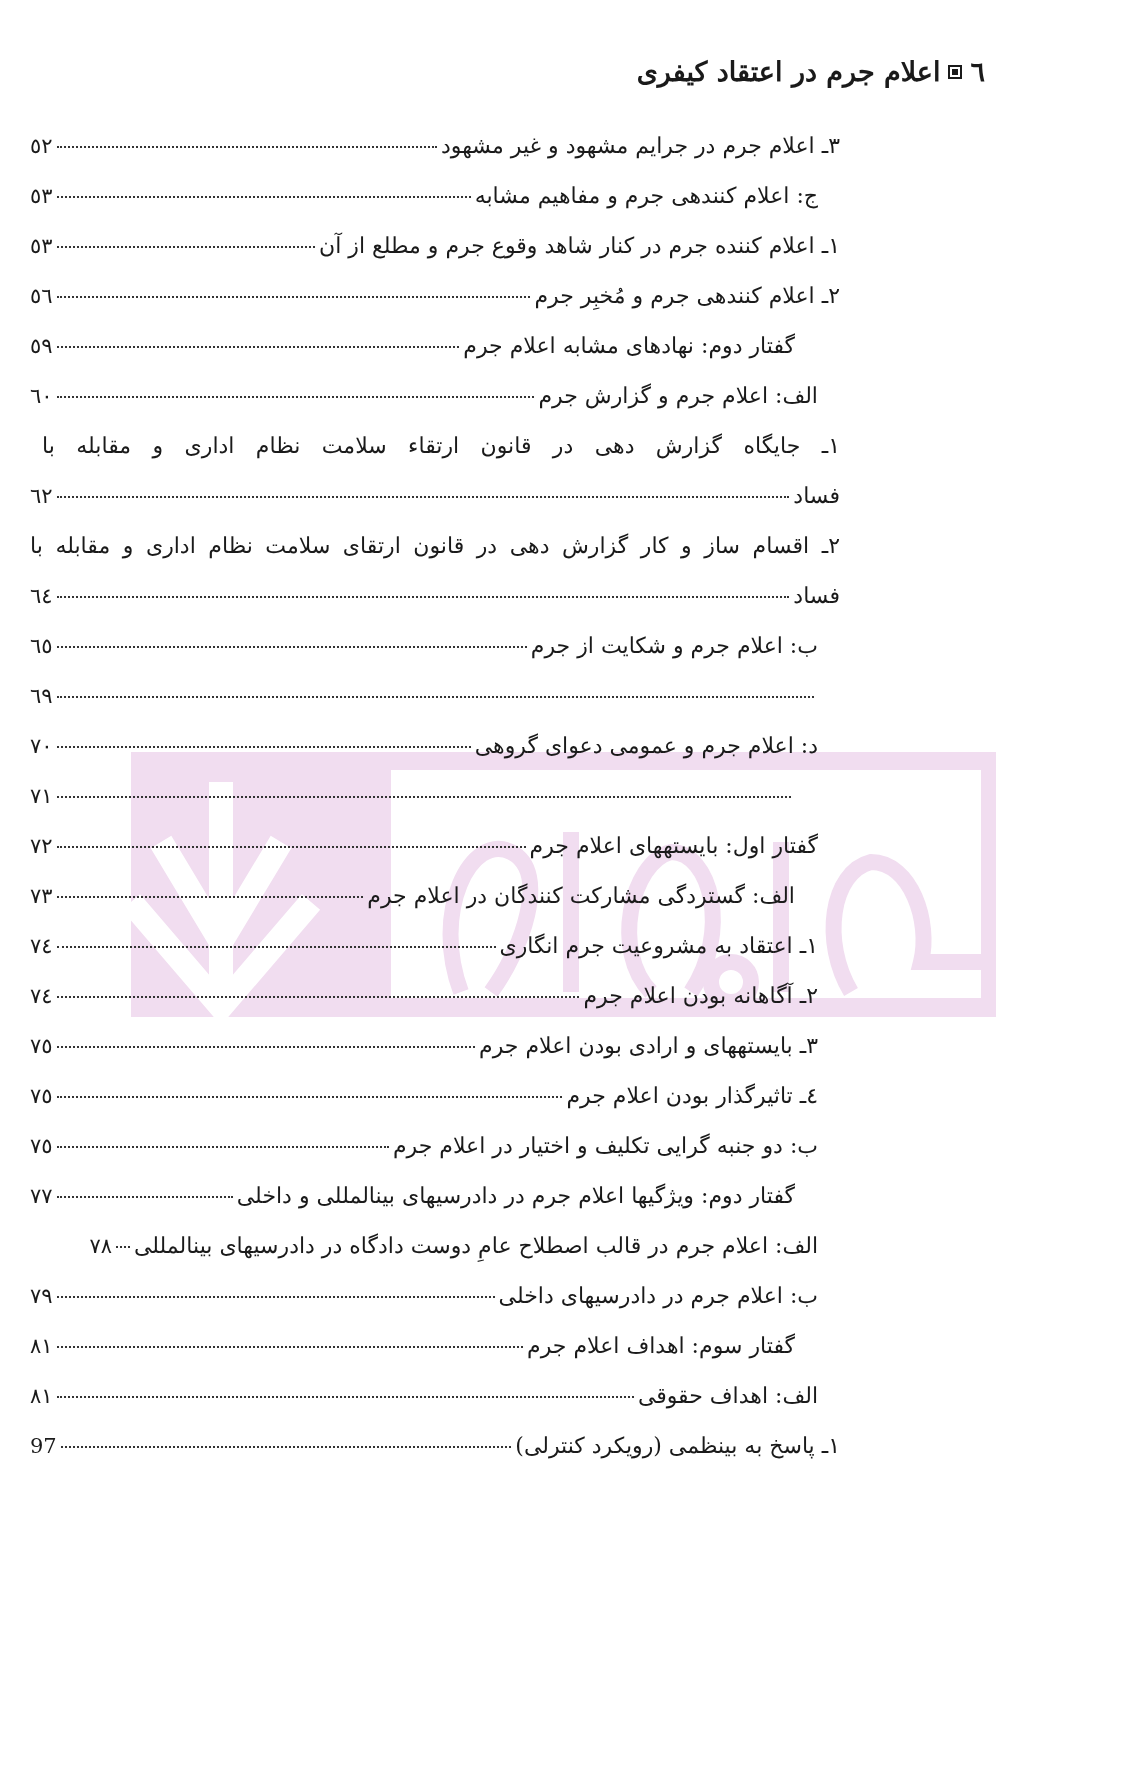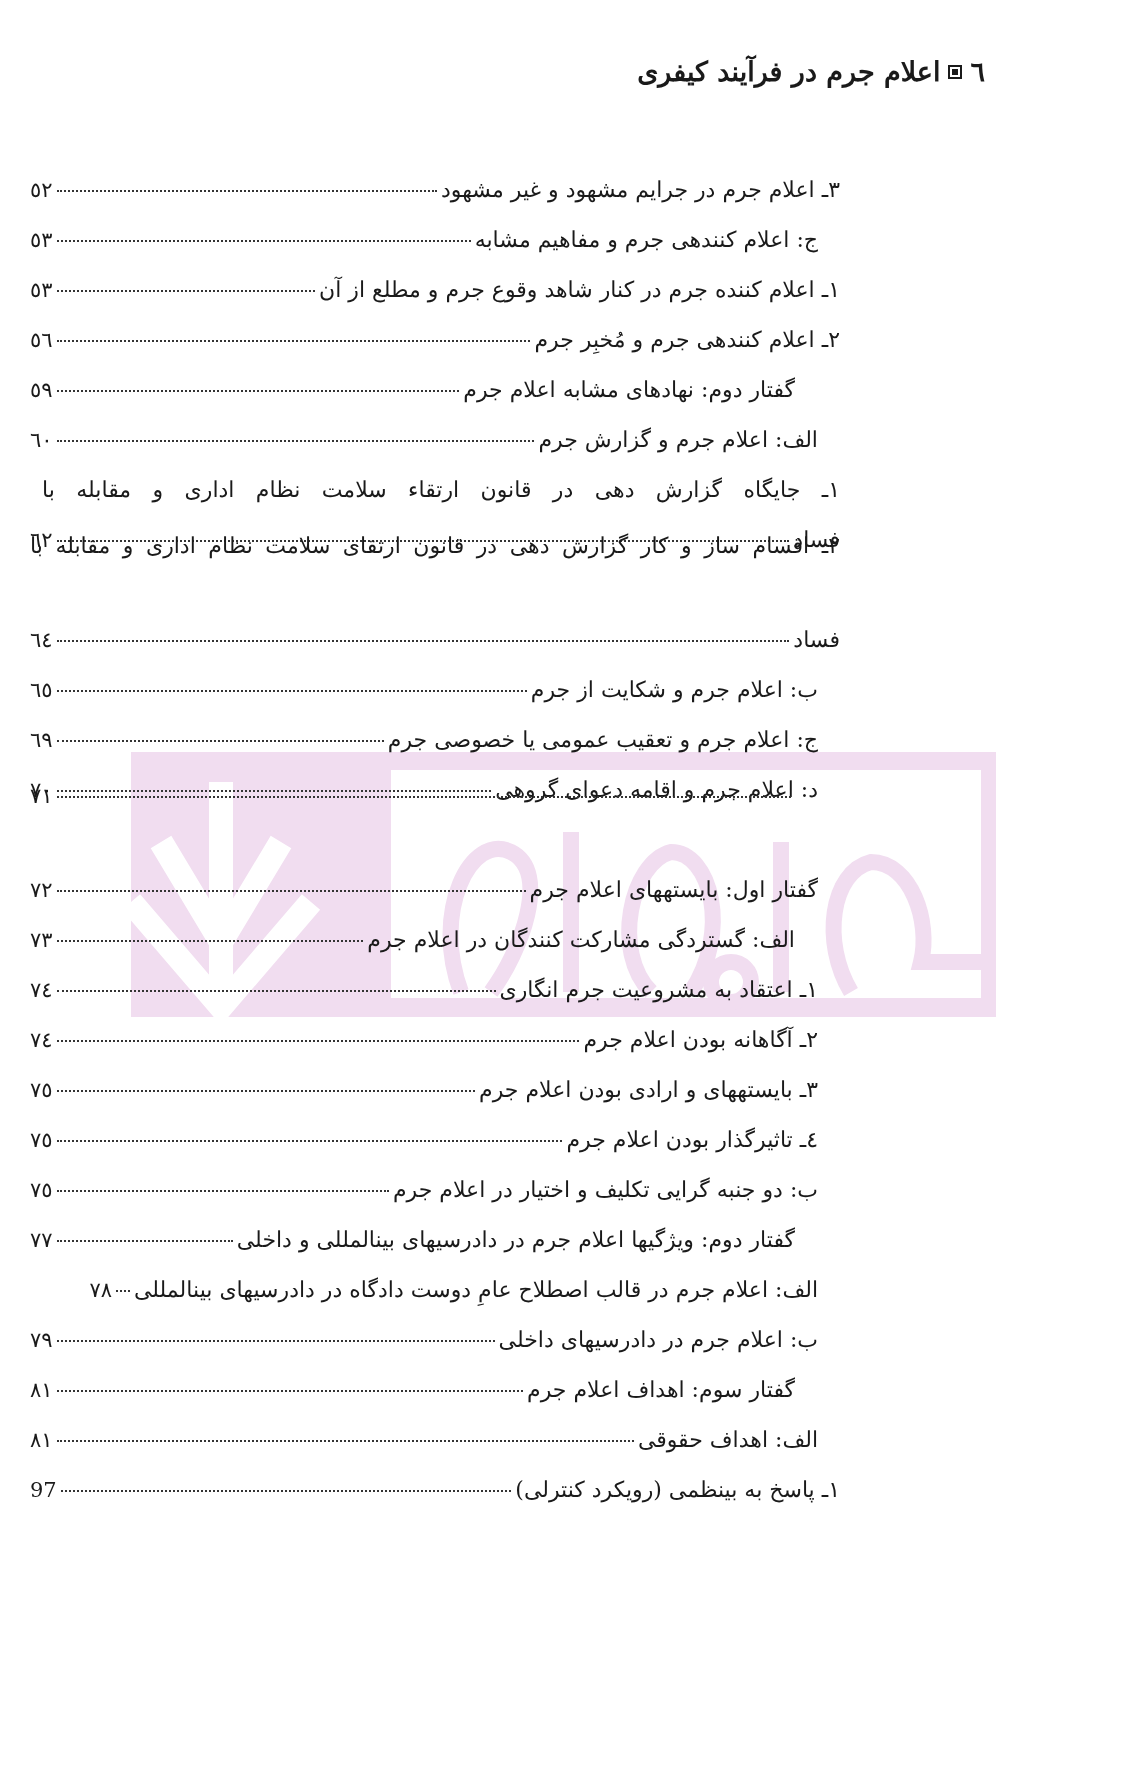--- a/index.html
+++ b/index.html
@@ -28,21 +28,21 @@
     position: relative; box-sizing: border-box;
   }
   .header .square-icon::after {
     content: ""; position: absolute; left: 2px; top: 2px; width: 6px; height: 6px; background: #1a1a1a;
   }
   .toc { position: absolute; left: 30px; top: 126px; width: 1070px; z-index: 2; }
   .toc-row {
     position: absolute; left: 0; height: 40px; direction: rtl;
     display: flex; align-items: baseline; font-size: 22px; line-height: 40px;
   }
-  .toc-row .title { white-space: nowrap; margin-top: 44px; }
+  .toc-row .title { white-space: nowrap; }
   .toc-row .leader {
     flex: 1; border-bottom: 2px dotted #333; margin: 0 4px; height: 0; position: relative; top: -5px;
   }
   .toc-row .page { white-space: nowrap; font-size: 21px; }
   .toc-row.wrapped .title { text-align: justify; text-align-last: justify; width: 100%; }
 </style>
 </head>
 <body>
 
 <div class="watermark">
@@ -60,21 +60,21 @@
       <circle cx="600" cy="230" r="20"></circle>
       <path d="M650,240 L650,90"></path>
       <path d="M720,240 C690,190 700,120 740,110 C780,110 800,170 790,210 L860,210"></path>
     </g>
   </svg>
 </div>
 
 <div class="header">
   <span class="page-num">٦</span>
   <span class="square-icon"></span>
-  <span>اعلام جرم در فرآیند کیفری</span>
+  <span>اعلام جرم در اعتقاد کیفری</span>
 </div>
 
 <div class="toc">
 
   <div class="toc-row" style="top:0px; right:260px; left:0;">
     <span class="title">۳ـ اعلام جرم در جرایم مشهود و غیر مشهود</span>
     <span class="leader"></span>
     <span class="page">٥٢</span>
   </div>
   <div class="toc-row" style="top:50px; right:282px; left:0;">
@@ -120,26 +120,25 @@
     <span class="leader"></span>
     <span class="page">٦٤</span>
   </div>
 
   <div class="toc-row" style="top:500px; right:282px; left:0;">
     <span class="title">ب: اعلام جرم و شکایت از جرم</span>
     <span class="leader"></span>
     <span class="page">٦٥</span>
   </div>
   <div class="toc-row" style="top:550px; right:282px; left:0;">
-    <span class="title">ج: اعلام جرم و تعقیب عمومی یا خصوصی جرم</span>
     <span class="leader"></span>
     <span class="page">٦٩</span>
   </div>
   <div class="toc-row" style="top:600px; right:282px; left:0;">
-    <span class="title">د: اعلام جرم و اقامه دعوای گروهی</span>
+    <span class="title">د: اعلام جرم و عمومی دعوای گروهی</span>
     <span class="leader"></span>
     <span class="page">٧٠</span>
   </div>
   <div class="toc-row" style="top:650px; right:305px; left:0;">
     <span class="leader"></span>
     <span class="page">٧١</span>
   </div>
   <div class="toc-row" style="top:700px; right:282px; left:0;">
     <span class="title">گفتار اول: بایستههای اعلام جرم</span>
     <span class="leader"></span>

